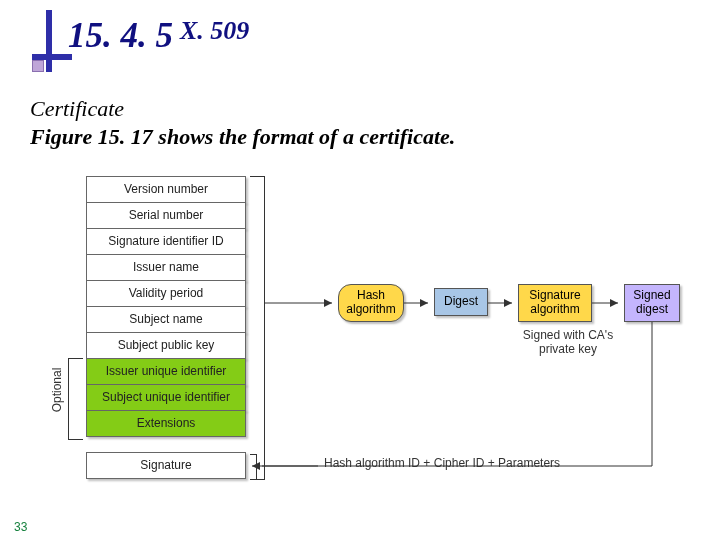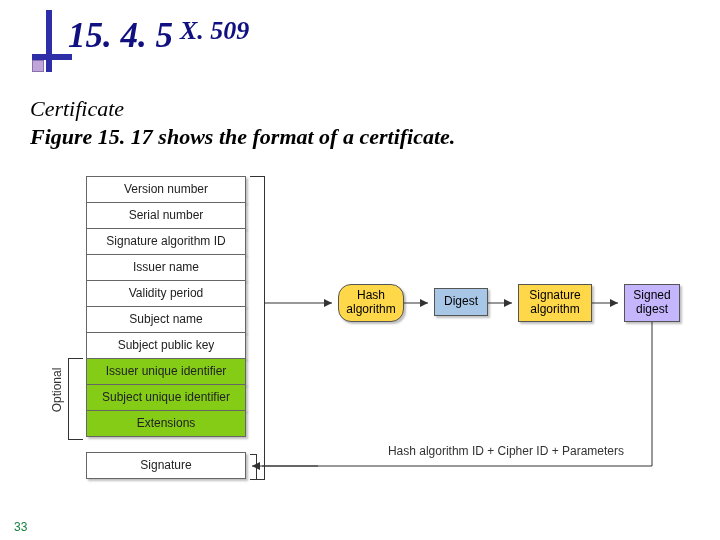--- a/index.html
+++ b/index.html
@@ -189,21 +189,21 @@
   .sigalg-box { left: 488px; top: 108px; width: 74px;  height: 38px; }
   .sdig-box   { left: 594px; top: 108px; width: 56px;  height: 38px; }
 
   .caption {
     position: absolute;
     font-size: 12px;
     color: #333;
     font-family: Arial, sans-serif;
   }
   .cap-ca     { left: 478px; top: 152px; width: 120px; text-align: center; }
-  .cap-bottom { left: 294px; top: 268px; width: 300px; text-align: right; }
+  .cap-bottom { left: 294px; top: 280px; width: 300px; text-align: left; }
 
   .page-num {
     position: absolute;
     left: 14px;
     bottom: 6px;
     font-family: Liberation Sans, sans-serif;
     font-size: 12px;
     color: #15803d;
     text-align: right;
   }
@@ -234,21 +234,21 @@
   <div class="body-text">Figure 15. 17 shows the format of a certificate.</div>
 
   <div class="diagram">
 
     <div class="optional-label">Optional</div>
     <div class="bracket-left"></div>
 
     <div class="fields">
       <div class="fld">Version number</div>
       <div class="fld">Serial number</div>
-      <div class="fld">Signature algorithm ID</div>
+      <div class="fld">Signature identifier ID</div>
       <div class="fld">Issuer name</div>
       <div class="fld">Validity period</div>
       <div class="fld">Subject name</div>
       <div class="fld">Subject public key</div>
       <div class="fld shaded">Issuer unique identifier</div>
       <div class="fld shaded">Subject unique identifier</div>
       <div class="fld shaded">Extensions</div>
       <div class="fld sig">Signature</div>
     </div>
 
@@ -256,20 +256,22 @@
     <div class="bracket-right-inner"></div>
 
     <div class="box yellow hash-box">Hash
 algorithm</div>
     <div class="box blue   digest-box">Digest</div>
     <div class="box yellow sigalg-box">Signature
 algorithm</div>
     <div class="box purple sdig-box">Signed
 digest</div>
 
+    <div class="caption cap-ca">Signed with CA's
+private key</div>
     <div class="caption cap-bottom">Hash algorithm ID + Cipher ID + Parameters</div>
 
     <svg class="wires">
 
       <line class="arrow" x1="234" y1="127" x2="302" y2="127"></line>
       <polygon class="arrowhead" points="302,127 294,123 294,131"></polygon>
 
       <line class="arrow" x1="374" y1="127" x2="398" y2="127"></line>
       <polygon class="arrowhead" points="398,127 390,123 390,131"></polygon>
 

